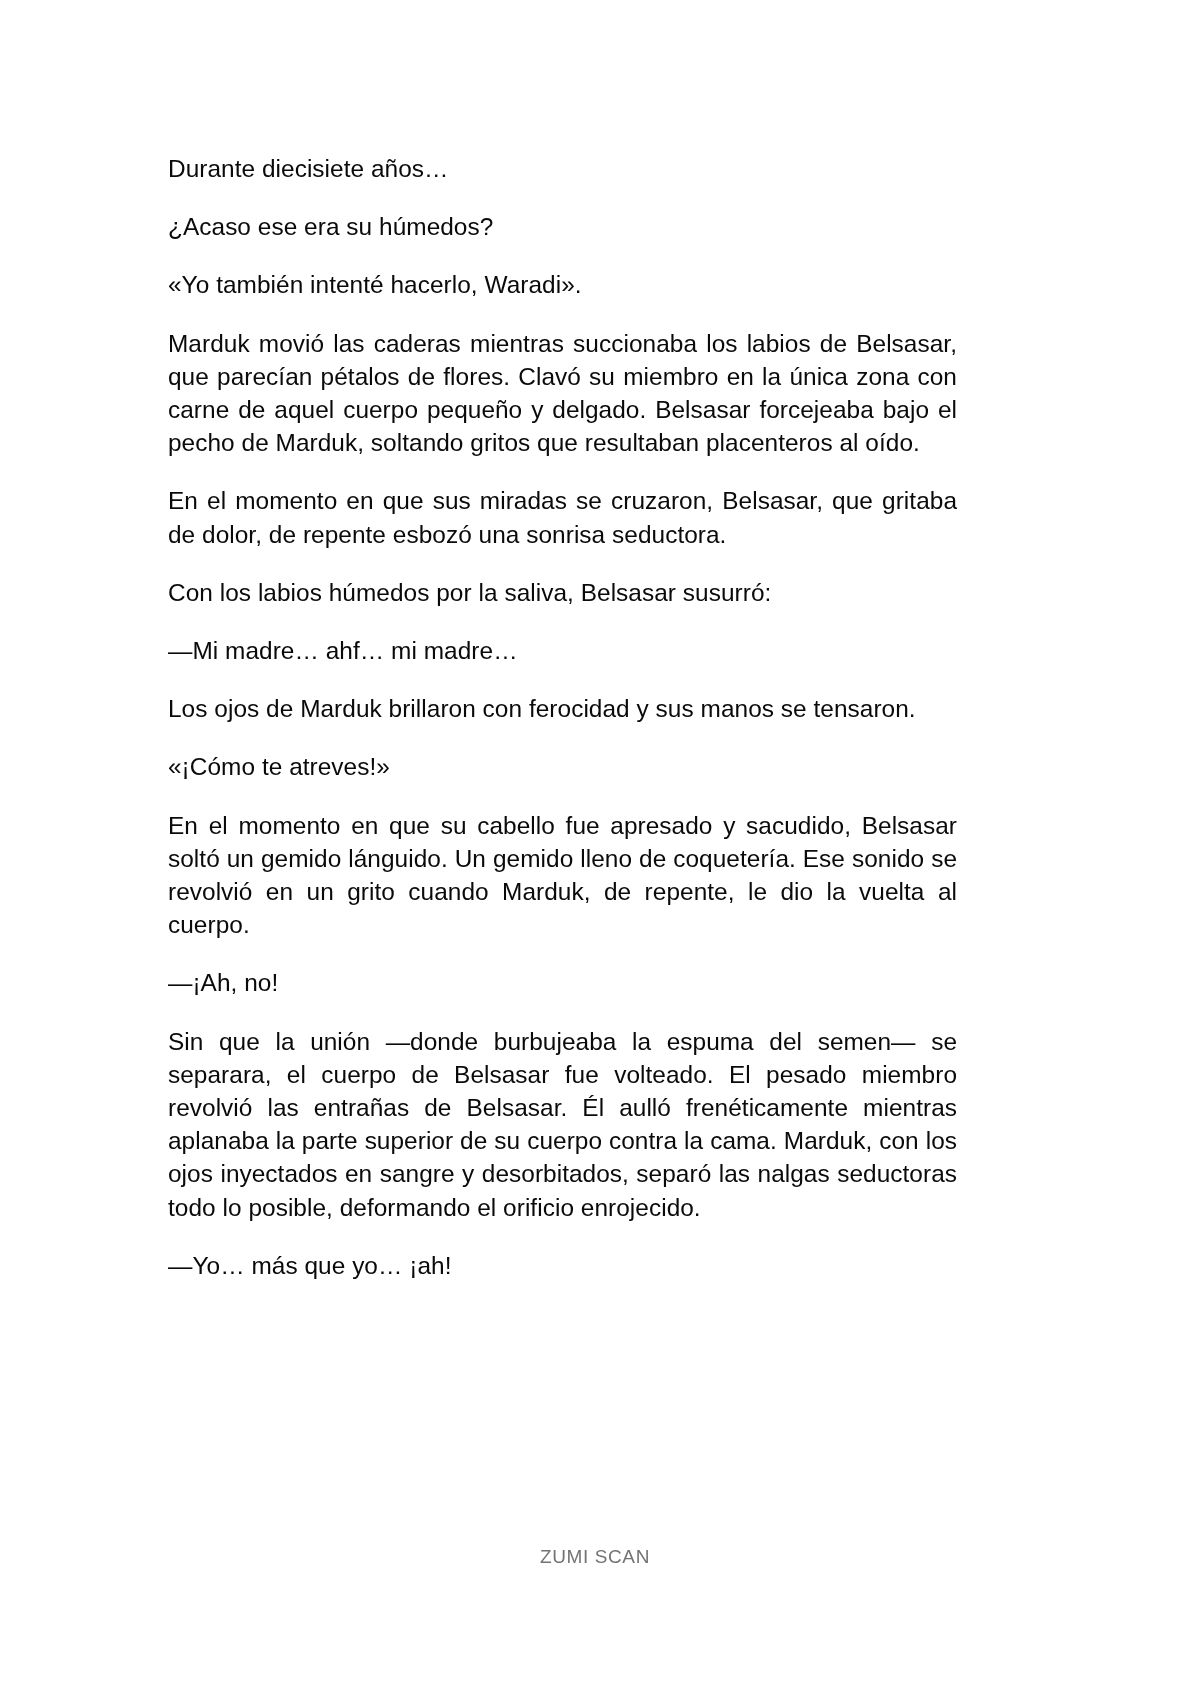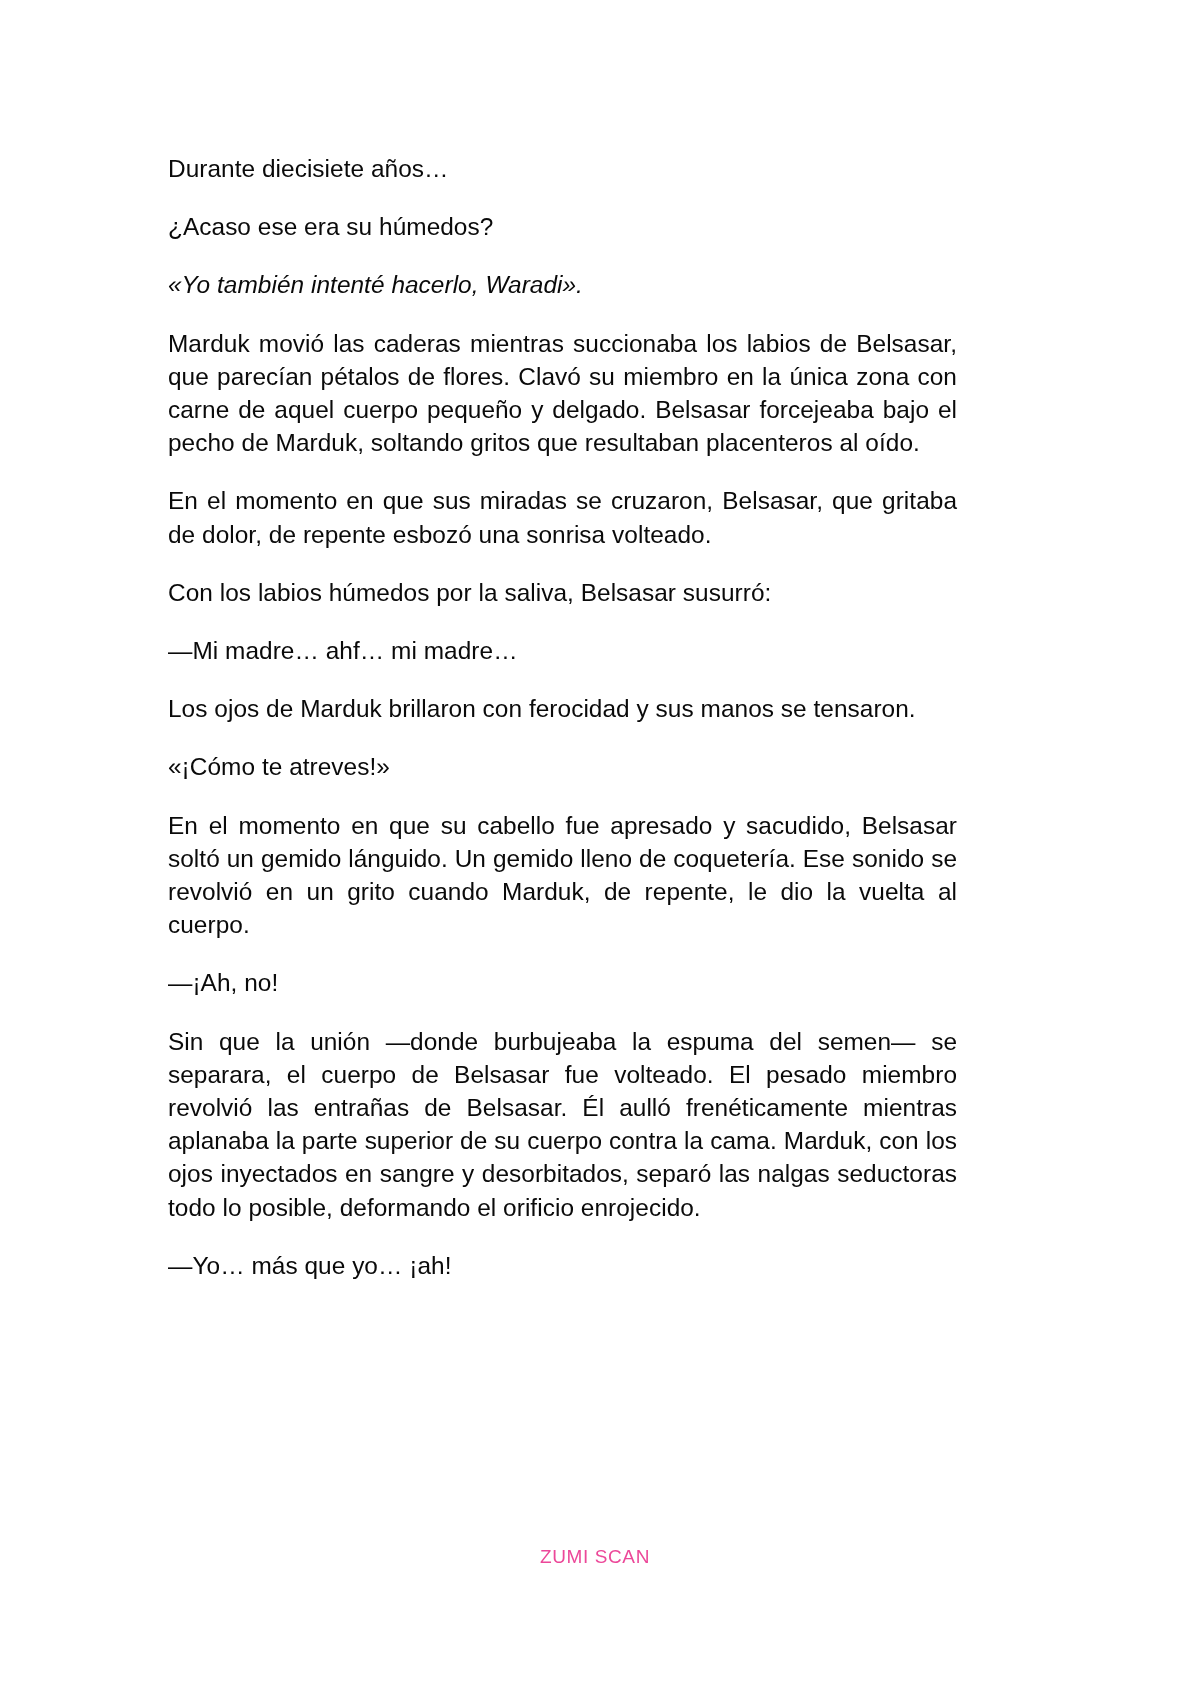--- a/index.html
+++ b/index.html
@@ -36,21 +36,20 @@
     margin: 0 0 25px 0;
     color: #0a0a0a;
     letter-spacing: 0.05px;
     word-spacing: 0px;
     -webkit-font-smoothing: antialiased;
   }
   .para:last-child {
     margin-bottom: 4px;
   }
   .para.italic {
-    font-style: italic;
   }
   
   .para.single {
     text-align: left;
   }
   .footer {
     position: absolute;
     left: 0;
     top: 1546px;
     width: 100%;
@@ -74,37 +73,37 @@
     <p class="para single">Durante diecisiete años…</p>
 
     <p class="para single">¿Acaso ese era su húmedos?</p>
 
     <p class="para single italic">«Yo también intenté hacerlo, Waradi».</p>
 
     <p class="para">Marduk movió las caderas mientras succionaba los labios de Belsasar, que parecían pétalos de flores. Clavó su miembro en la única zona con carne de aquel cuerpo pequeño y delgado. Belsasar forcejeaba bajo el pecho de Marduk, soltando gritos que resultaban placenteros al oído.</p>
 
 
 
-    <p class="para">En el momento en que sus miradas se cruzaron, Belsasar, que gritaba de dolor, de repente esbozó una sonrisa volteado.</p>
+    <p class="para">En el momento en que sus miradas se cruzaron, Belsasar, que gritaba de dolor, de repente esbozó una sonrisa seductora.</p>
 
     <p class="para single">Con los labios húmedos por la saliva, Belsasar susurró:</p>
 
     <p class="para single">—Mi madre… ahf… mi madre…</p>
 
     <p class="para">Los ojos de Marduk brillaron con ferocidad y sus manos se tensaron.</p>
 
     <p class="para single">«¡Cómo te atreves!»</p>
 
     <p class="para">En el momento en que su cabello fue apresado y sacudido, Belsasar soltó un gemido lánguido. Un gemido lleno de coquetería. Ese sonido se revolvió en un grito cuando Marduk, de repente, le dio la vuelta al cuerpo.</p>
 
     <p class="para single">—¡Ah, no!</p>
 
     <p class="para">Sin que la unión —donde burbujeaba la espuma del semen— se separara, el cuerpo de Belsasar fue volteado. El pesado miembro revolvió las entrañas de Belsasar. Él aulló frenéticamente mientras aplanaba la parte superior de su cuerpo contra la cama. Marduk, con los ojos inyectados en sangre y desorbitados, separó las nalgas seductoras todo lo posible, deformando el orificio enrojecido.</p>
 
     <p class="para single">—Yo… más que yo… ¡ah!</p>
 
   </div>
 
   <div class="footer">
-    <span class="watermark" style="color: #ec4899;">ZUMI SCAN</span>
+    <span class="watermark" style="color: #737373;">ZUMI SCAN</span>
   </div>
 
 </div>
 
 </body></html>

